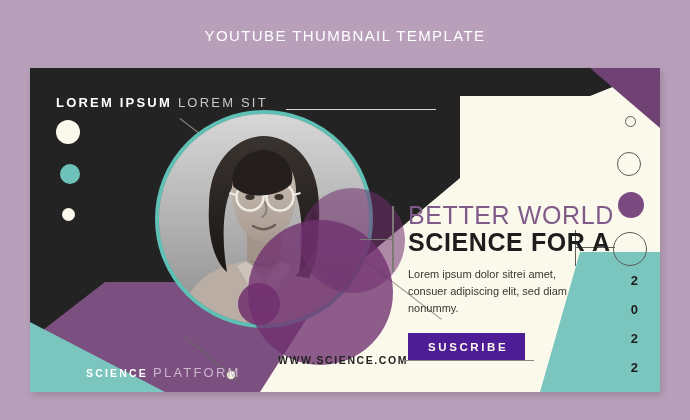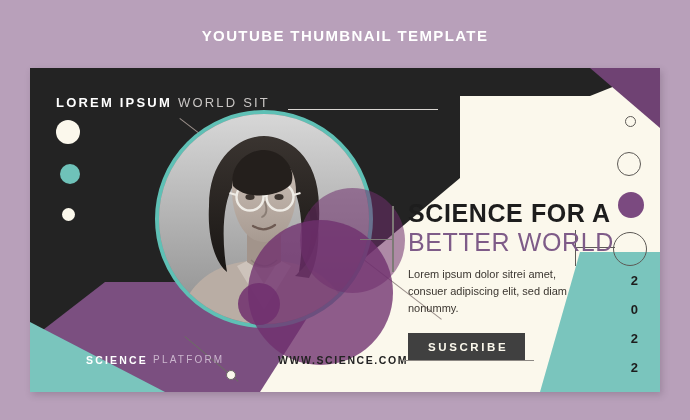--- a/index.html
+++ b/index.html
@@ -5,21 +5,21 @@
   html,body{margin:0;padding:0;}
   body{
     width:690px;height:420px;overflow:hidden;
     background:#b8a0ba;
     font-family:"Liberation Sans","DejaVu Sans",sans-serif;
     position:relative;
   }
   #page-title{
     position:absolute;left:0;top:27px;width:690px;
     text-align:center;color:#ffffff;
-    font-size:15px;font-weight:bold;letter-spacing:1.4px;
+    font-size:15px;font-weight:normal;letter-spacing:1.4px;
   }
   #card{
     position:absolute;left:30px;top:68px;width:630px;height:324px;
     overflow:hidden;background:#fbf8ec;
     box-shadow:2px 3px 7px rgba(60,40,60,.22);
   }
   
   .shape{position:absolute;}
   #dark-panel{
     left:0;top:0;width:430px;height:324px;background:#232323;
@@ -97,38 +97,38 @@
   #divider-h{
     position:absolute;left:330px;top:171px;width:34px;height:1px;
     background:#7d7a76;z-index:9;
   }
   #head-1{color:#1d1d1d;font-size:25px;font-weight:bold;letter-spacing:.6px;line-height:1.06;}
   #head-2{color:#7e5b88;font-size:25px;font-weight:300;letter-spacing:.6px;line-height:1.12;margin-top:1px;}
   #body-copy{
     margin-top:10px;color:#3b3630;font-size:11px;line-height:1.55;max-width:180px;
   }
   #subscribe-btn{
-    margin-top:16px;display:inline-block;background:#404040;color:#fbf8ec;
+    margin-top:16px;display:inline-block;background:#4c1d95;color:#fbf8ec;
     font-size:11.5px;font-weight:bold;letter-spacing:2.6px;
     padding:8px 17px 8px 20px;border:0;cursor:pointer;
   }
   
   .oc{position:absolute;border-radius:50%;border:1px solid #5d5a56;z-index:9;}
   #oc-tiny{left:595px;top:48px;width:9px;height:9px;}
   #oc-med{left:587px;top:84px;width:22px;height:22px;}
   #oc-fill{left:588px;top:124px;width:26px;height:26px;border:0;background:#7b4a80;}
   #oc-big{left:583px;top:164px;width:32px;height:32px;}
   #oc-stem{position:absolute;left:545px;top:179px;width:40px;height:1px;background:#5d5a56;z-index:9;}
   #oc-cap{position:absolute;left:545px;top:162px;width:1px;height:36px;background:#5d5a56;z-index:9;}
   
   #platform-label{
-    position:absolute;left:56px;bottom:26px;z-index:10;display:flex;align-items:flex-start;
+    position:absolute;left:56px;bottom:12px;z-index:10;display:flex;align-items:center;
   }
   .p-bold{color:#ffffff;font-size:10.5px;font-weight:bold;letter-spacing:2.2px;}
-  .p-light{color:#cbb6cd;font-size:10px;font-weight:300;letter-spacing:2.2px;margin-left:5px;}
+  .p-light{color:#cbb6cd;font-size:13px;font-weight:300;letter-spacing:2.2px;margin-left:5px;}
   #web-url{
     position:absolute;left:248px;bottom:26px;color:#232323;
     font-size:10.5px;font-weight:bold;letter-spacing:1.6px;z-index:10;
   }
   #url-rule{position:absolute;left:372px;bottom:31px;width:132px;height:1px;background:#8c8883;z-index:10;}
   #ptr-line{
     position:absolute;left:155px;top:268px;width:70px;height:0;
     border-top:1px solid #6d6a66;transform:rotate(40deg);transform-origin:0 0;z-index:10;
   }
   #ptr-dot{
@@ -152,21 +152,21 @@
   <div class="shape" id="dark-panel"></div>
   <div class="shape" id="dark-upper-band"></div>
   <div class="shape" id="tr-purple"></div>
   <div class="shape" id="bl-purple"></div>
   <div class="shape" id="bl-teal"></div>
   <div class="shape" id="br-teal"></div>
   <div class="shape" id="diag-hairline"></div>
 
   <div id="header-row">
     <span class="h-bold">LOREM IPSUM</span>
-    <span class="h-light">WORLD SIT</span>
+    <span class="h-light">LOREM SIT</span>
     <span id="header-rule"></span>
   </div>
 
   <div class="dot" id="dot-cream"></div>
   <div class="dot" id="dot-teal"></div>
   <div class="dot" id="dot-small"></div>
 
   <div id="photo-wrap">
     <svg id="photo-svg" viewBox="0 0 210 210" preserveAspectRatio="xMidYMid slice">
       <defs>
@@ -225,22 +225,22 @@
   <div class="oc" id="oc-tiny"></div>
   <div class="oc" id="oc-med"></div>
   <div class="oc" id="oc-fill"></div>
   <div class="oc" id="oc-big"></div>
   <div id="oc-stem"></div>
   <div id="oc-cap"></div>
 
   <div id="divider-v"></div>
   <div id="divider-h"></div>
   <div id="content">
+    <div id="head-2">BETTER WORLD</div>
     <div id="head-1">SCIENCE FOR A</div>
-    <div id="head-2">BETTER WORLD</div>
     <div id="body-copy">Lorem ipsum dolor sitrei amet, consuer adipiscing elit, sed diam nonummy.</div>
     <button id="subscribe-btn">SUSCRIBE</button>
   </div>
 
   <div id="ptr-line"></div>
   <div id="ptr-dot"></div>
 
   <div id="platform-label">
     <span class="p-bold">SCIENCE</span>
     <span class="p-light">PLATFORM</span>

